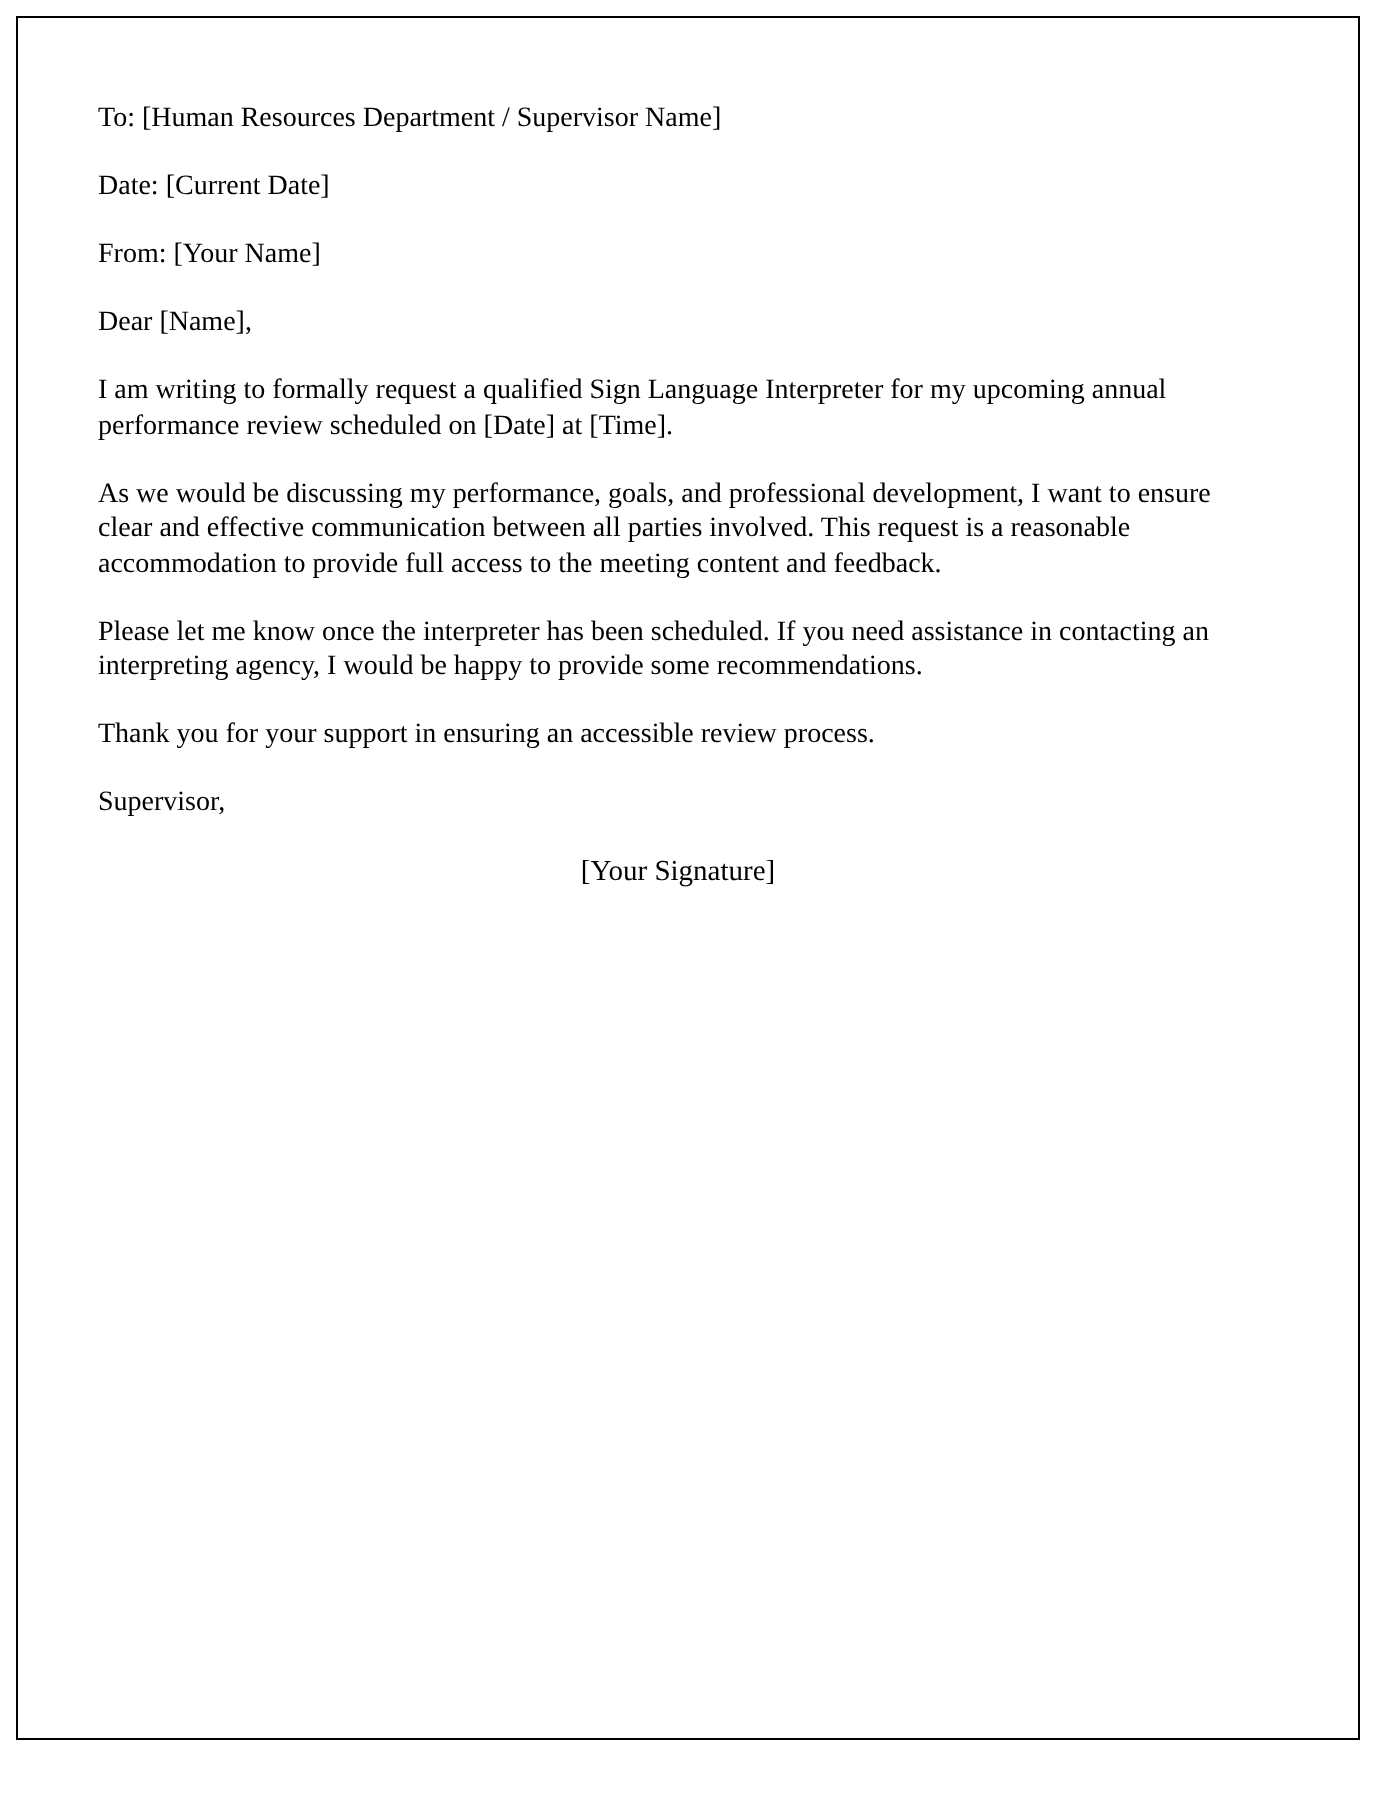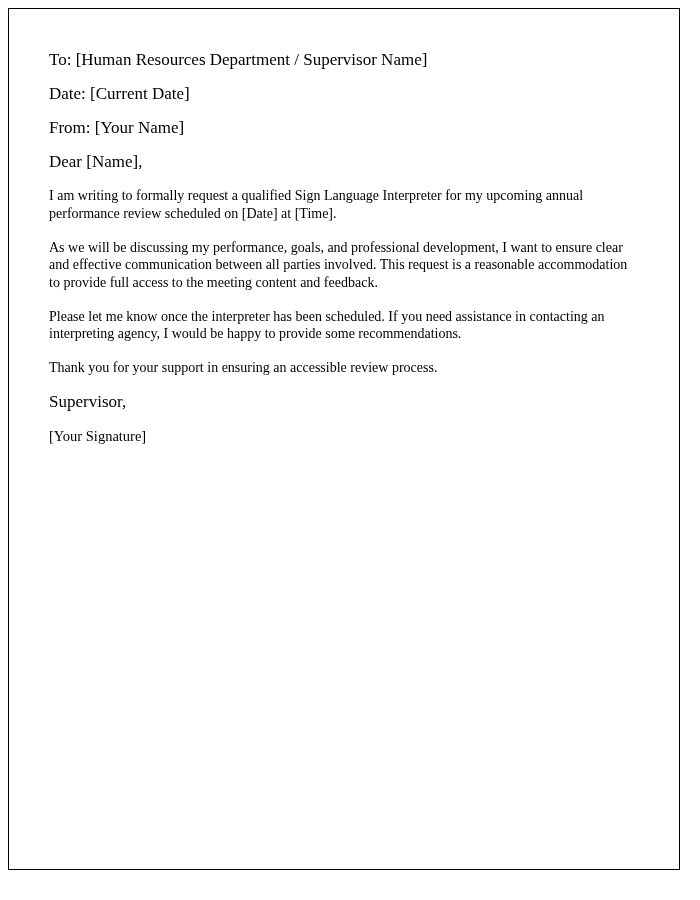--- a/index.html
+++ b/index.html
@@ -22,53 +22,54 @@
       top: 8px;
       width: 672px;
       height: 862px;
       box-sizing: border-box;
       border: 1px solid #000000;
       background: #ffffff;
       padding: 42px 50px 0 40px;
       color: #000000;
     }
     .line {
-      font-size: 17px;
+      font-size: 14px;
       line-height: 17.5px;
       margin: 0 0 16.5px 0;
       white-space: nowrap;
     }
     .para {
       font-size: 14px;
       line-height: 17.5px;
       margin: 0 0 16.5px 0;
     }
     .sig-block {
       margin-top: 16.5px;
+      text-align: center;
     }
     .sig-line {
       font-size: 14.5px;
       line-height: 18px;
       margin: 0;
       white-space: nowrap;
     }
   </style>
 </head>
 <body>
 
 <div class="canvas">
   <div class="page">
 
     <p class="line">To: [Human Resources Department / Supervisor Name]</p>
     <p class="line">Date: [Current Date]</p>
     <p class="line">From: [Your Name]</p>
     <p class="line">Dear [Name],</p>
 
     <p class="para">I am writing to formally request a qualified Sign Language Interpreter for my upcoming annual performance review scheduled on [Date] at [Time].</p>
-    <p class="para">As we will be discussing my performance, goals, and professional development, I want to ensure clear and effective communication between all parties involved. This request is a reasonable accommodation to provide full access to the meeting content and feedback.</p>
+    <p class="para">As we would be discussing my performance, goals, and professional development, I want to ensure clear and effective communication between all parties involved. This request is a reasonable accommodation to provide full access to the meeting content and feedback.</p>
     <p class="para">Please let me know once the interpreter has been scheduled. If you need assistance in contacting an interpreting agency, I would be happy to provide some recommendations.</p>
     <p class="para">Thank you for your support in ensuring an accessible review process.</p>
 
     <p class="line">Supervisor,</p>
 
     <div class="sig-block">
       <p class="sig-line">[Your Signature]</p>
     </div>
 
   </div>

